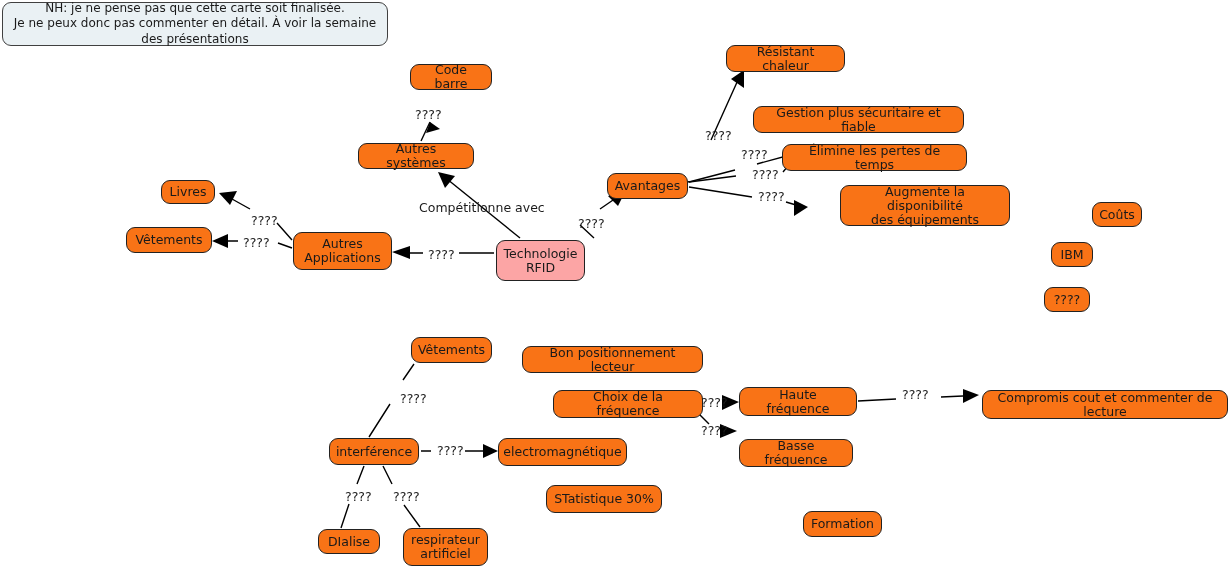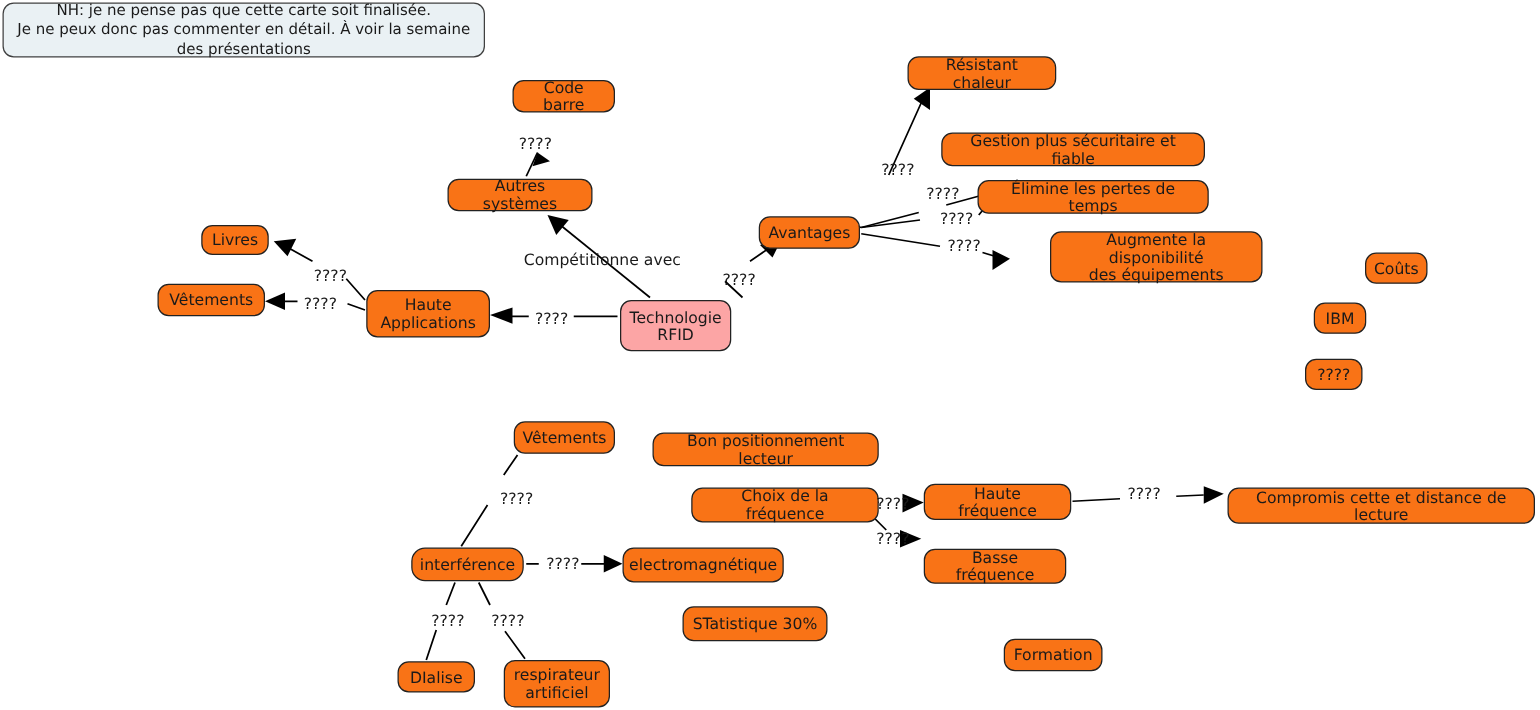--- a/index.html
+++ b/index.html
@@ -148,40 +148,40 @@
   <div id="note-layer">
       <div class="note" style="left: 2px; top: 2px; width: 386px; height: 44px;">NH: je ne pense pas que cette carte soit finalisée.
 Je ne peux donc pas commenter en détail. À voir la semaine
 des présentations</div>
     </div>
   <div id="node-layer">
       <div class="node" style="left: 410px; top: 64px; width: 82px; height: 26px;">Code barre</div>
       <div class="node" style="left: 358px; top: 143px; width: 116px; height: 26px;">Autres systèmes</div>
       <div class="node" style="left: 161px; top: 180px; width: 54px; height: 24px;">Livres</div>
       <div class="node" style="left: 126px; top: 227px; width: 86px; height: 26px;">Vêtements</div>
-      <div class="node" style="left: 293px; top: 232px; width: 99px; height: 38px;">Haute
+      <div class="node" style="left: 293px; top: 232px; width: 99px; height: 38px;">Autres
 Applications</div>
       <div class="node accent" style="left: 496px; top: 240px; width: 89px; height: 41px;">Technologie
 RFID</div>
       <div class="node" style="left: 607px; top: 173px; width: 81px; height: 26px;">Avantages</div>
       <div class="node" style="left: 726px; top: 45px; width: 119px; height: 27px;">Résistant chaleur</div>
       <div class="node" style="left: 753px; top: 106px; width: 211px; height: 27px;">Gestion plus sécuritaire et fiable</div>
       <div class="node" style="left: 782px; top: 144px; width: 185px; height: 27px;">Élimine les pertes de temps</div>
       <div class="node" style="left: 808px; top: 185px; width: 170px; height: 41px; margin-left: 32px;">Augmente la disponibilité
 des équipements</div>
       <div class="node" style="left: 1092px; top: 202px; width: 50px; height: 25px;">Coûts</div>
       <div class="node" style="left: 1051px; top: 242px; width: 42px; height: 25px;">IBM</div>
       <div class="node" style="left: 1044px; top: 287px; width: 46px; height: 25px;">????</div>
       <div class="node" style="left: 411px; top: 337px; width: 81px; height: 26px;">Vêtements</div>
       <div class="node" style="left: 522px; top: 346px; width: 181px; height: 27px;">Bon positionnement lecteur</div>
       <div class="node" style="left: 553px; top: 390px; width: 150px; height: 28px;">Choix de la fréquence</div>
       <div class="node" style="left: 739px; top: 387px; width: 118px; height: 29px;">Haute fréquence</div>
       <div class="node" style="left: 739px; top: 439px; width: 114px; height: 28px;">Basse fréquence</div>
-      <div class="node" style="left: 982px; top: 390px; width: 246px; height: 29px;">Compromis cette et distance de lecture</div>
-      <div class="node" style="left: 329px; top: 438px; width: 90px; height: 27px; border-radius: 11px;">interférence</div>
+      <div class="node" style="left: 982px; top: 390px; width: 246px; height: 29px;">Compromis cout et commenter de lecture</div>
+      <div class="node" style="left: 329px; top: 438px; width: 90px; height: 27px;">interférence</div>
       <div class="node" style="left: 498px; top: 438px; width: 129px; height: 28px;">electromagnétique</div>
       <div class="node" style="left: 546px; top: 485px; width: 116px; height: 28px;">STatistique 30%</div>
       <div class="node" style="left: 803px; top: 511px; width: 79px; height: 26px;">Formation</div>
       <div class="node" style="left: 318px; top: 529px; width: 62px; height: 25px;">DIalise</div>
       <div class="node" style="left: 403px; top: 528px; width: 85px; height: 38px;">respirateur
 artificiel</div>
     </div>
   <div id="label-layer">
       <div class="link-label" style="left: 415px; top: 108px;">????</div>
       <div class="link-label" style="left: 419px; top: 201px;">Compétitionne avec</div>

